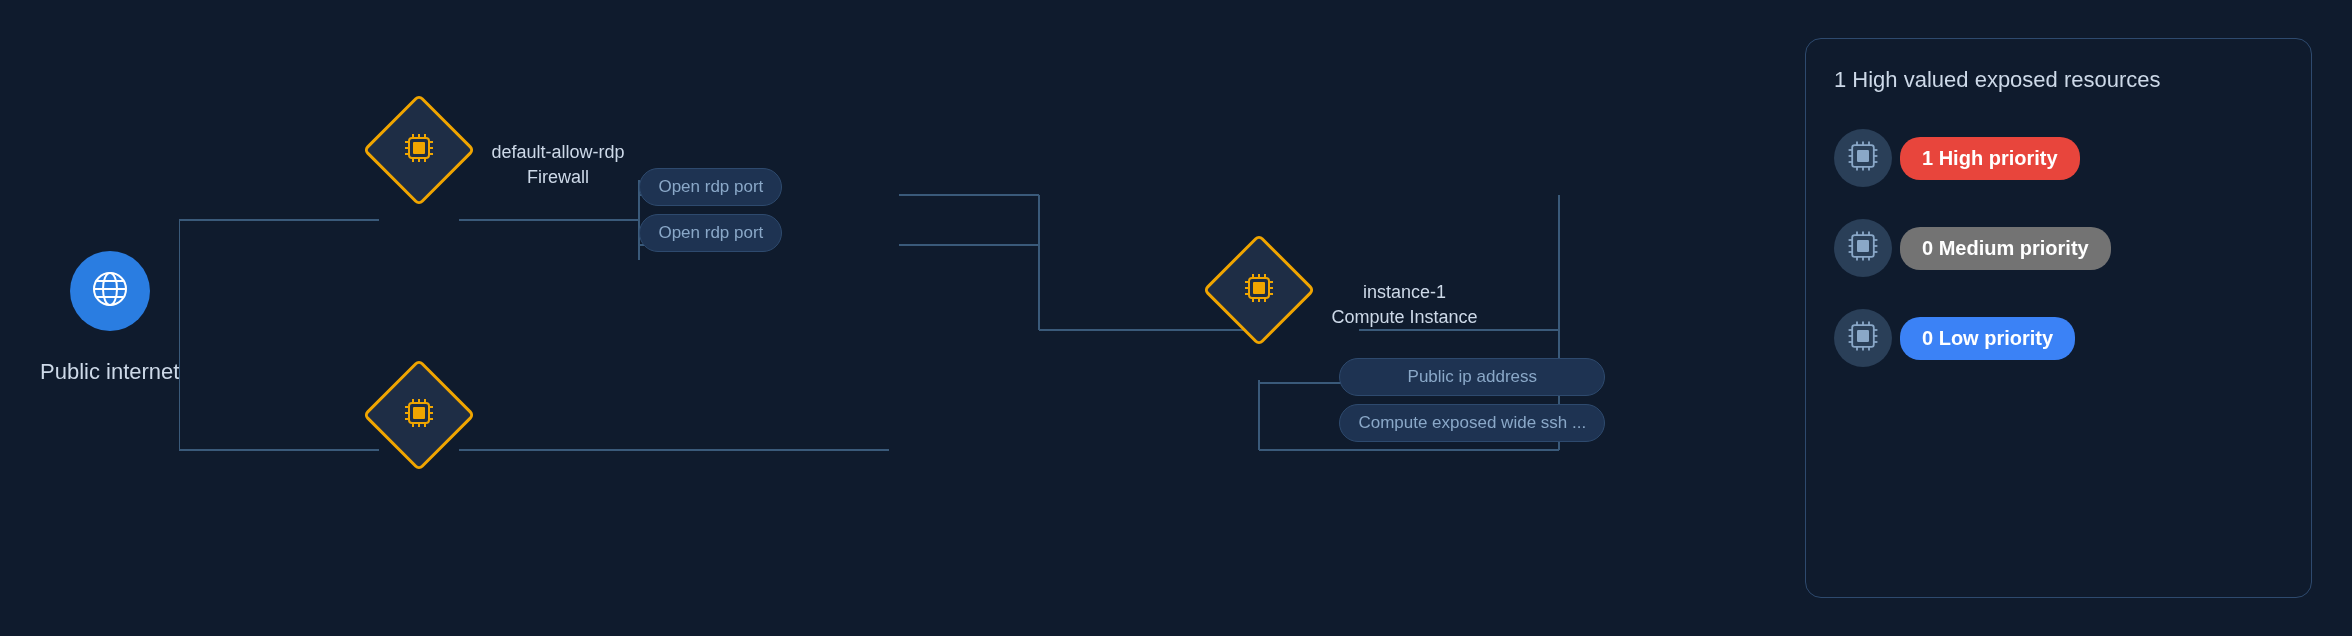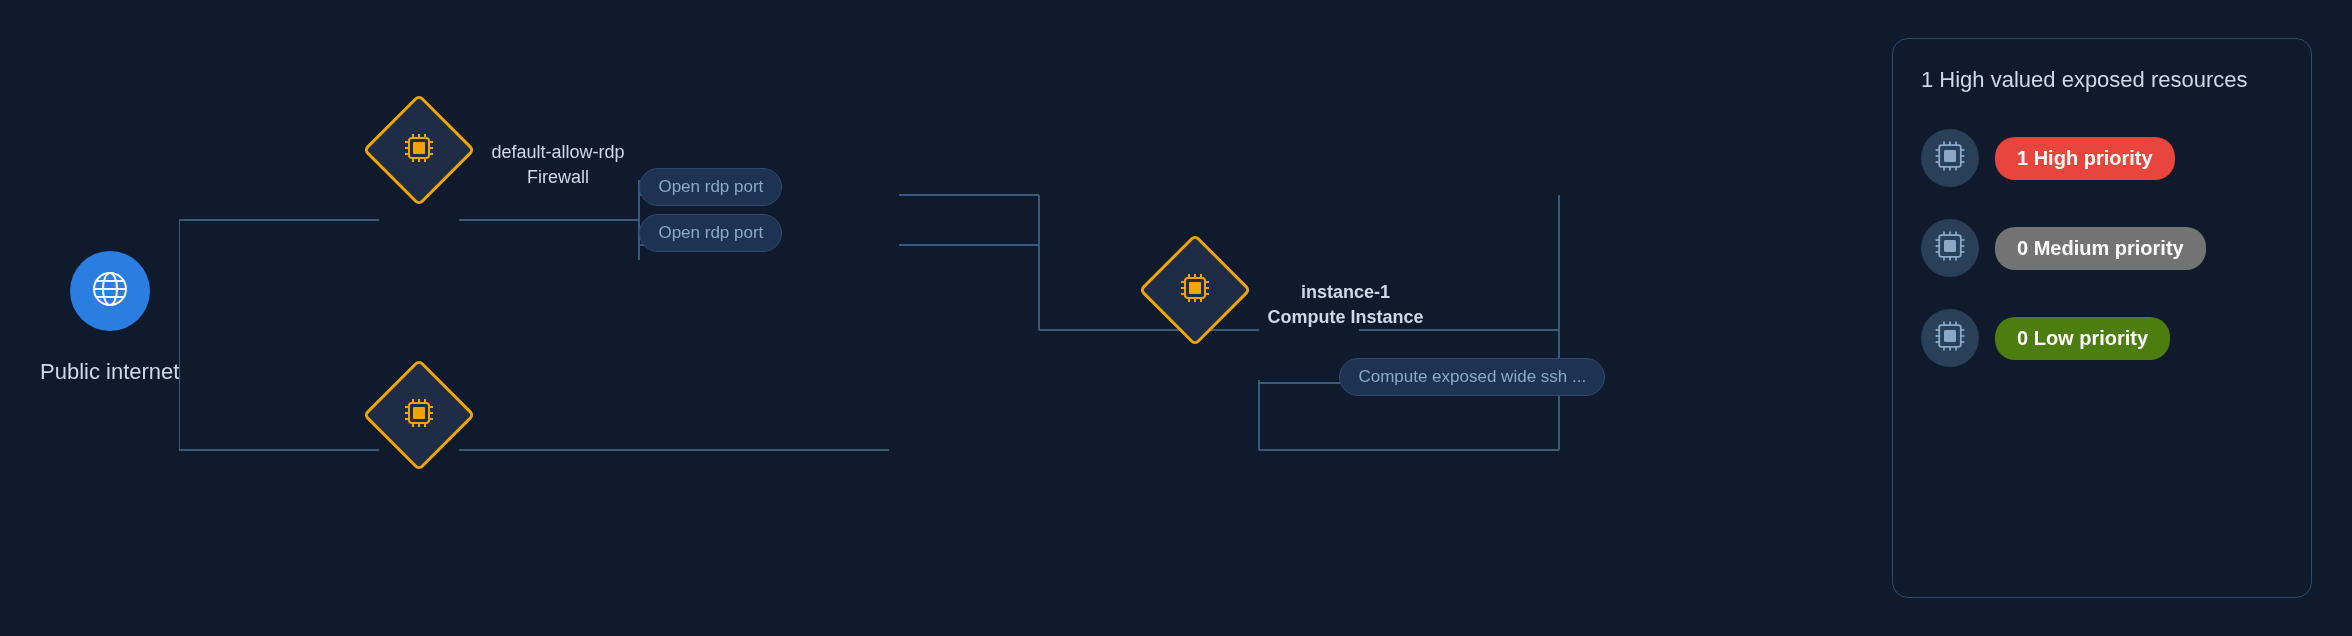--- a/index.html
+++ b/index.html
@@ -128,41 +128,41 @@
 
     .pill-group {
       display: flex;
       flex-direction: column;
       gap: 8px;
       position: absolute;
     }
 
     
     .right-panel {
-      width: 420px;
+      width: 507px;
       min-height: 560px;
       border: 1.5px solid #2e4a6e;
       border-radius: 16px;
       background-color: #0f1b2d;
       padding: 28px 28px;
       flex-shrink: 0;
       margin-left: 20px;
     }
 
     .panel-title {
       color: #cdd9e8;
       font-size: 22px;
       font-weight: 500;
       margin-bottom: 36px;
     }
 
     .priority-row {
       display: flex;
       align-items: center;
-      gap: 16px;
+      gap: 8px;
       margin-bottom: 32px;
     }
 
     .small-circle-node {
       width: 58px;
       height: 58px;
       border-radius: 50%;
       background-color: #2a3f58;
       display: flex;
       align-items: center;
@@ -182,21 +182,21 @@
       background-color: #e8453c;
       color: #fff;
     }
 
     .medium-badge {
       background-color: #737373;
       color: #fff;
     }
 
     .low-badge {
-      background-color: #4d7c0f;
+      background-color: #3b82f6;
       color: #fff;
     }
 
     .redact {
       display: inline-block;
       background: #000;
       width: 80px;
       height: 20px;
       vertical-align: middle;
       border-radius: 3px;
@@ -310,21 +310,21 @@
               <line x1="4" y1="24" x2="8" y2="24" stroke="#f0a500" stroke-width="2"></line>
               <line x1="28" y1="12" x2="32" y2="12" stroke="#f0a500" stroke-width="2"></line>
               <line x1="28" y1="18" x2="32" y2="18" stroke="#f0a500" stroke-width="2"></line>
               <line x1="28" y1="24" x2="32" y2="24" stroke="#f0a500" stroke-width="2"></line>
             </svg>
           </span>
         </div>
       </div>
     </div>
 
-    <div class="diamond-wrapper" style="left: 976px; top: 230px; font-weight: bold;">
+    <div class="diamond-wrapper" style="left: 1040px; top: 230px;">
       <div class="diamond">
         <div class="diamond-inner">
           <span class="chip-icon">
             <svg viewBox="0 0 36 36" fill="none" xmlns="http://www.w3.org/2000/svg">
               <rect x="8" y="8" width="20" height="20" rx="3" stroke="#f0a500" stroke-width="2" fill="none"></rect>
               <rect x="12" y="12" width="12" height="12" rx="1" fill="#f0a500"></rect>
               <line x1="12" y1="4" x2="12" y2="8" stroke="#f0a500" stroke-width="2"></line>
               <line x1="18" y1="4" x2="18" y2="8" stroke="#f0a500" stroke-width="2"></line>
               <line x1="24" y1="4" x2="24" y2="8" stroke="#f0a500" stroke-width="2"></line>
               <line x1="12" y1="28" x2="12" y2="32" stroke="#f0a500" stroke-width="2"></line>
@@ -340,20 +340,21 @@
           </span>
         </div>
       </div>
       <div class="diamond-label">
         <span>instance-1</span><br>
         <span>Compute Instance</span>
       </div>
     </div>
 
     <div class="pill-group" style="left: 1160px; top: 338px;">
+      <div class="pill">Public ip address</div>
       <div class="pill">Compute exposed wide ssh ...</div>
     </div>
 
   </div>
 
   <div class="right-panel">
     <div class="panel-title">1 High valued exposed resources</div>
 
     <div class="priority-row">
       <div class="small-circle-node">

